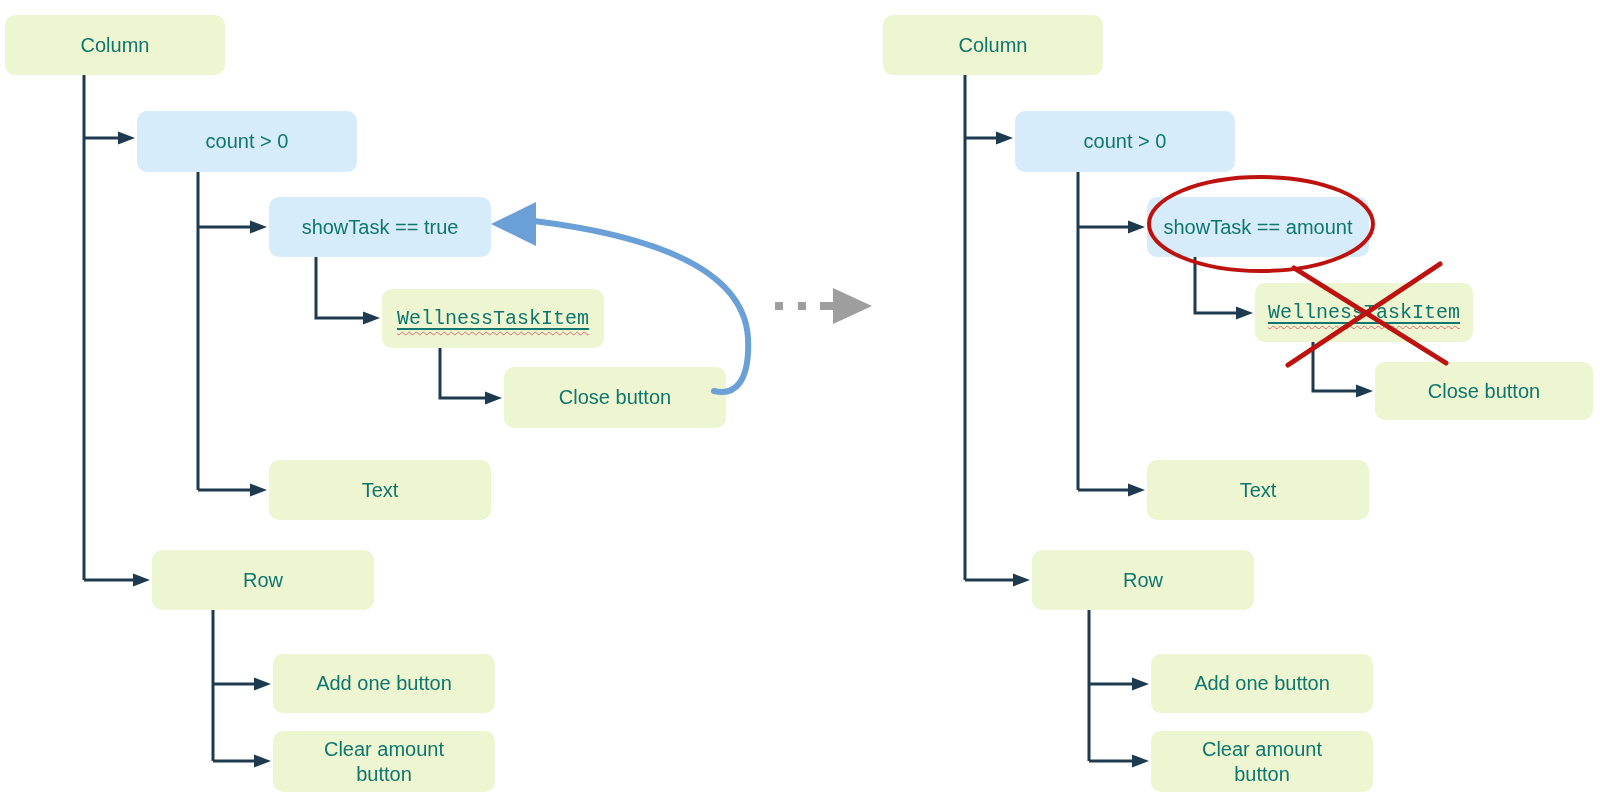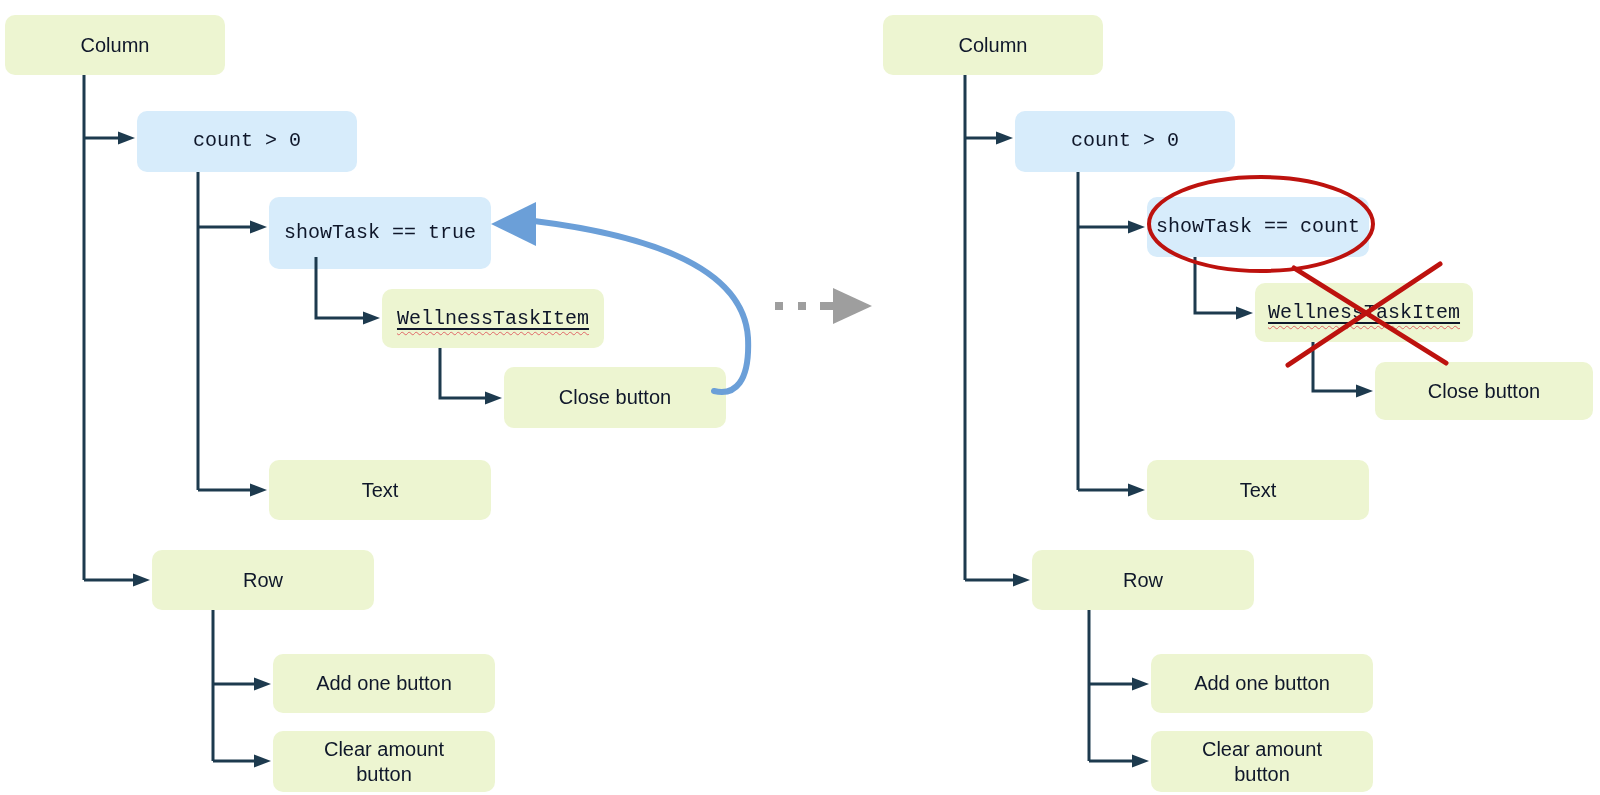--- a/index.html
+++ b/index.html
@@ -23,26 +23,26 @@
     z-index: 2;
   }
   .node {
     position: absolute;
     display: flex;
     align-items: center;
     justify-content: center;
     border-radius: 10px;
     font-size: 20px;
     line-height: 1.22;
-    color: #0f172a;
+    color: #0f766e;
     text-align: center;
     z-index: 1;
   }
   .node.green { background: #edf5d1; }
-  .node.blue  { background: #d7ecfb; font-family: Liberation Mono, monospace; }
+  .node.blue  { background: #d7ecfb; }
   .node-label { white-space: pre-line; }
   
   .u-link {
     text-decoration-line: underline;
     text-decoration-thickness: 1.5px;
     text-underline-offset: 4px;
   }
   .u-squiggle {
     text-decoration-line: underline;
     text-decoration-style: wavy;
@@ -56,21 +56,21 @@
 <body>
 
 <div class="stage">
 
   <div class="node green" style="left:5px;top:15px;width:220px;height:60px;">
     <span class="node-label">Column</span>
   </div>
   <div class="node blue" style="left:137px;top:111px;width:220px;height:61px;">
     <span class="node-label">count &gt; 0</span>
   </div>
-  <div class="node blue" style="left:269px;top:197px;width:222px;height:72px;">
+  <div class="node blue" style="left:269px;top:197px;width:222px;height:60px;">
     <span class="node-label">showTask == true</span>
   </div>
   <div class="node green" style="left:382px;top:289px;width:222px;height:59px;">
     <span class="node-label u-link"><span class="u-squiggle">WellnessTaskItem</span></span>
   </div>
   <div class="node green" style="left:504px;top:367px;width:222px;height:61px;">
     <span class="node-label">Close button</span>
   </div>
   <div class="node green" style="left:269px;top:460px;width:222px;height:60px;">
     <span class="node-label">Text</span>
@@ -86,21 +86,21 @@
 button</span>
   </div>
 
   <div class="node green" style="left:883px;top:15px;width:220px;height:60px;">
     <span class="node-label">Column</span>
   </div>
   <div class="node blue" style="left:1015px;top:111px;width:220px;height:61px;">
     <span class="node-label">count &gt; 0</span>
   </div>
   <div class="node blue" style="left:1147px;top:197px;width:222px;height:60px;">
-    <span class="node-label">showTask == count</span>
+    <span class="node-label">showTask == amount</span>
   </div>
   <div class="node green" style="left:1255px;top:283px;width:218px;height:59px;">
     <span class="node-label u-link"><span class="u-squiggle">WellnessTaskItem</span></span>
   </div>
   <div class="node green" style="left:1375px;top:362px;width:218px;height:58px;">
     <span class="node-label">Close button</span>
   </div>
   <div class="node green" style="left:1147px;top:460px;width:222px;height:60px;">
     <span class="node-label">Text</span>
   </div>

